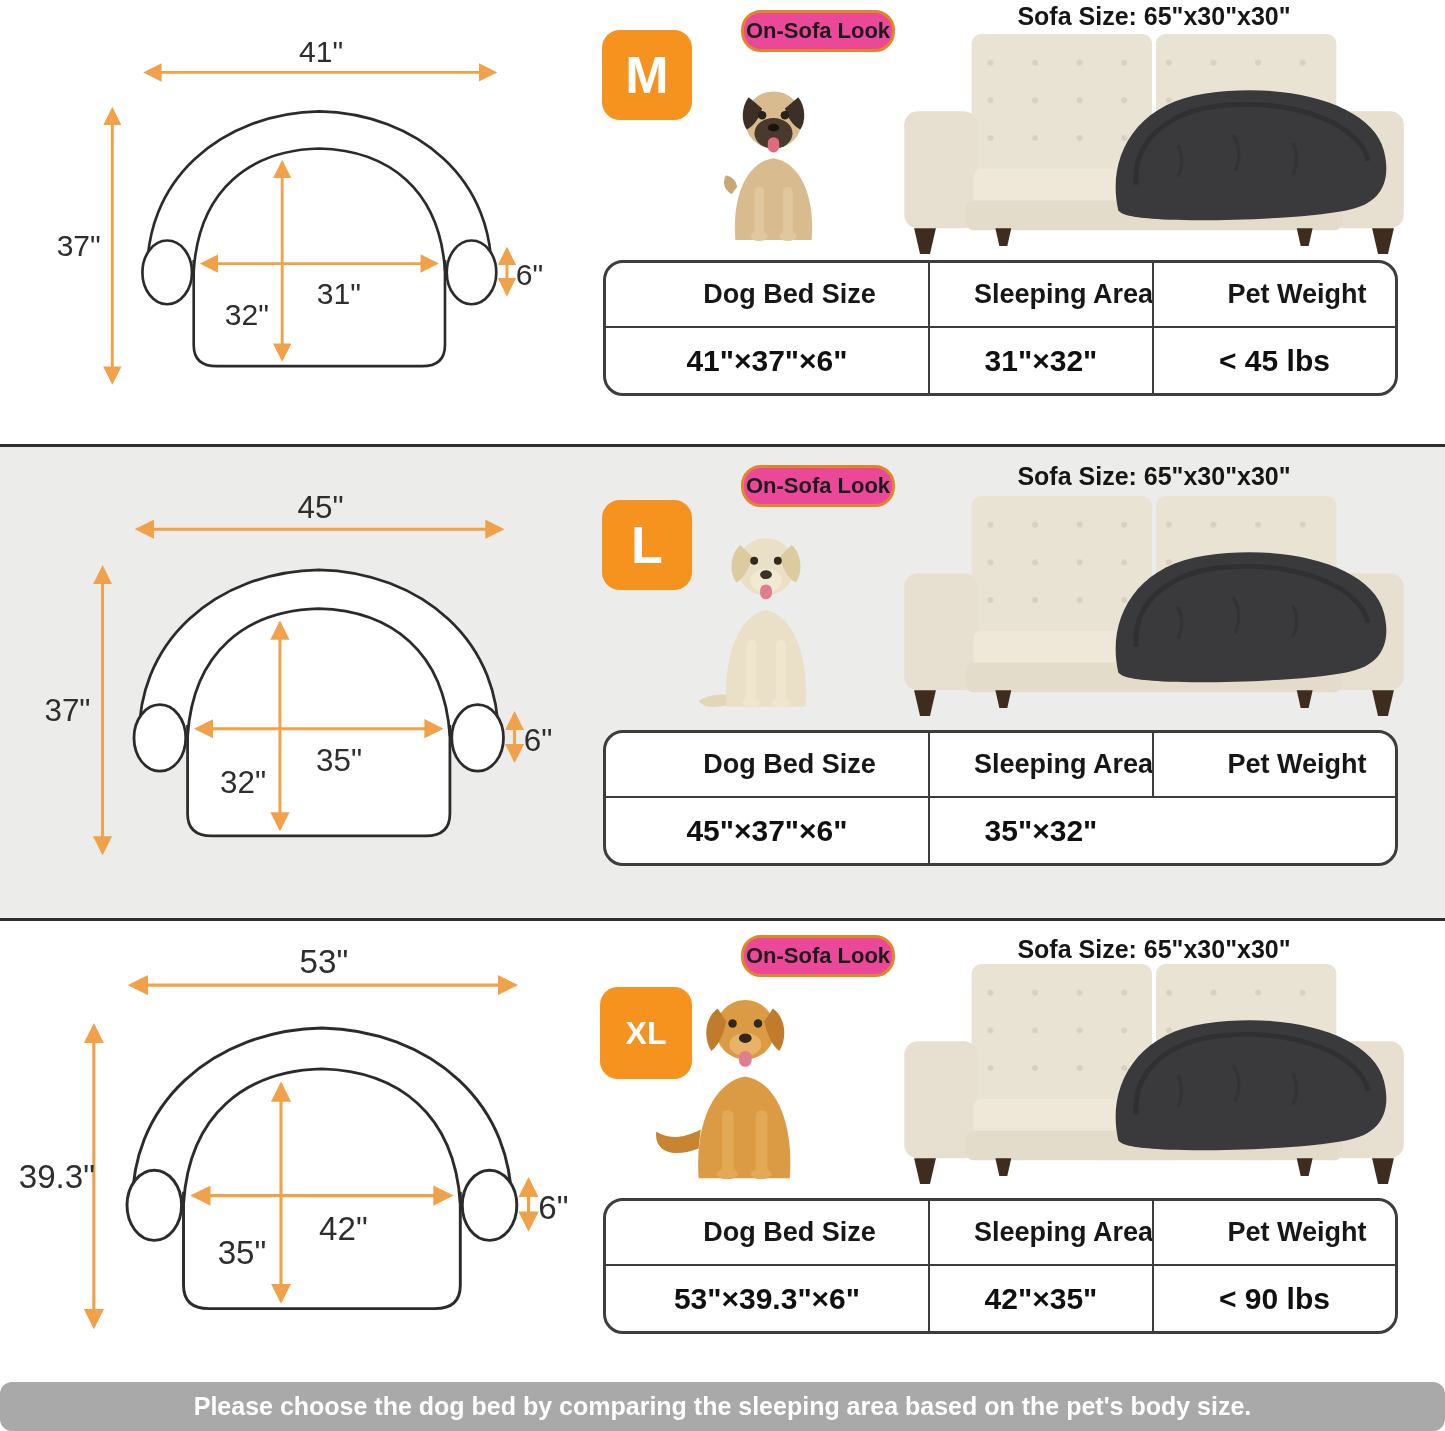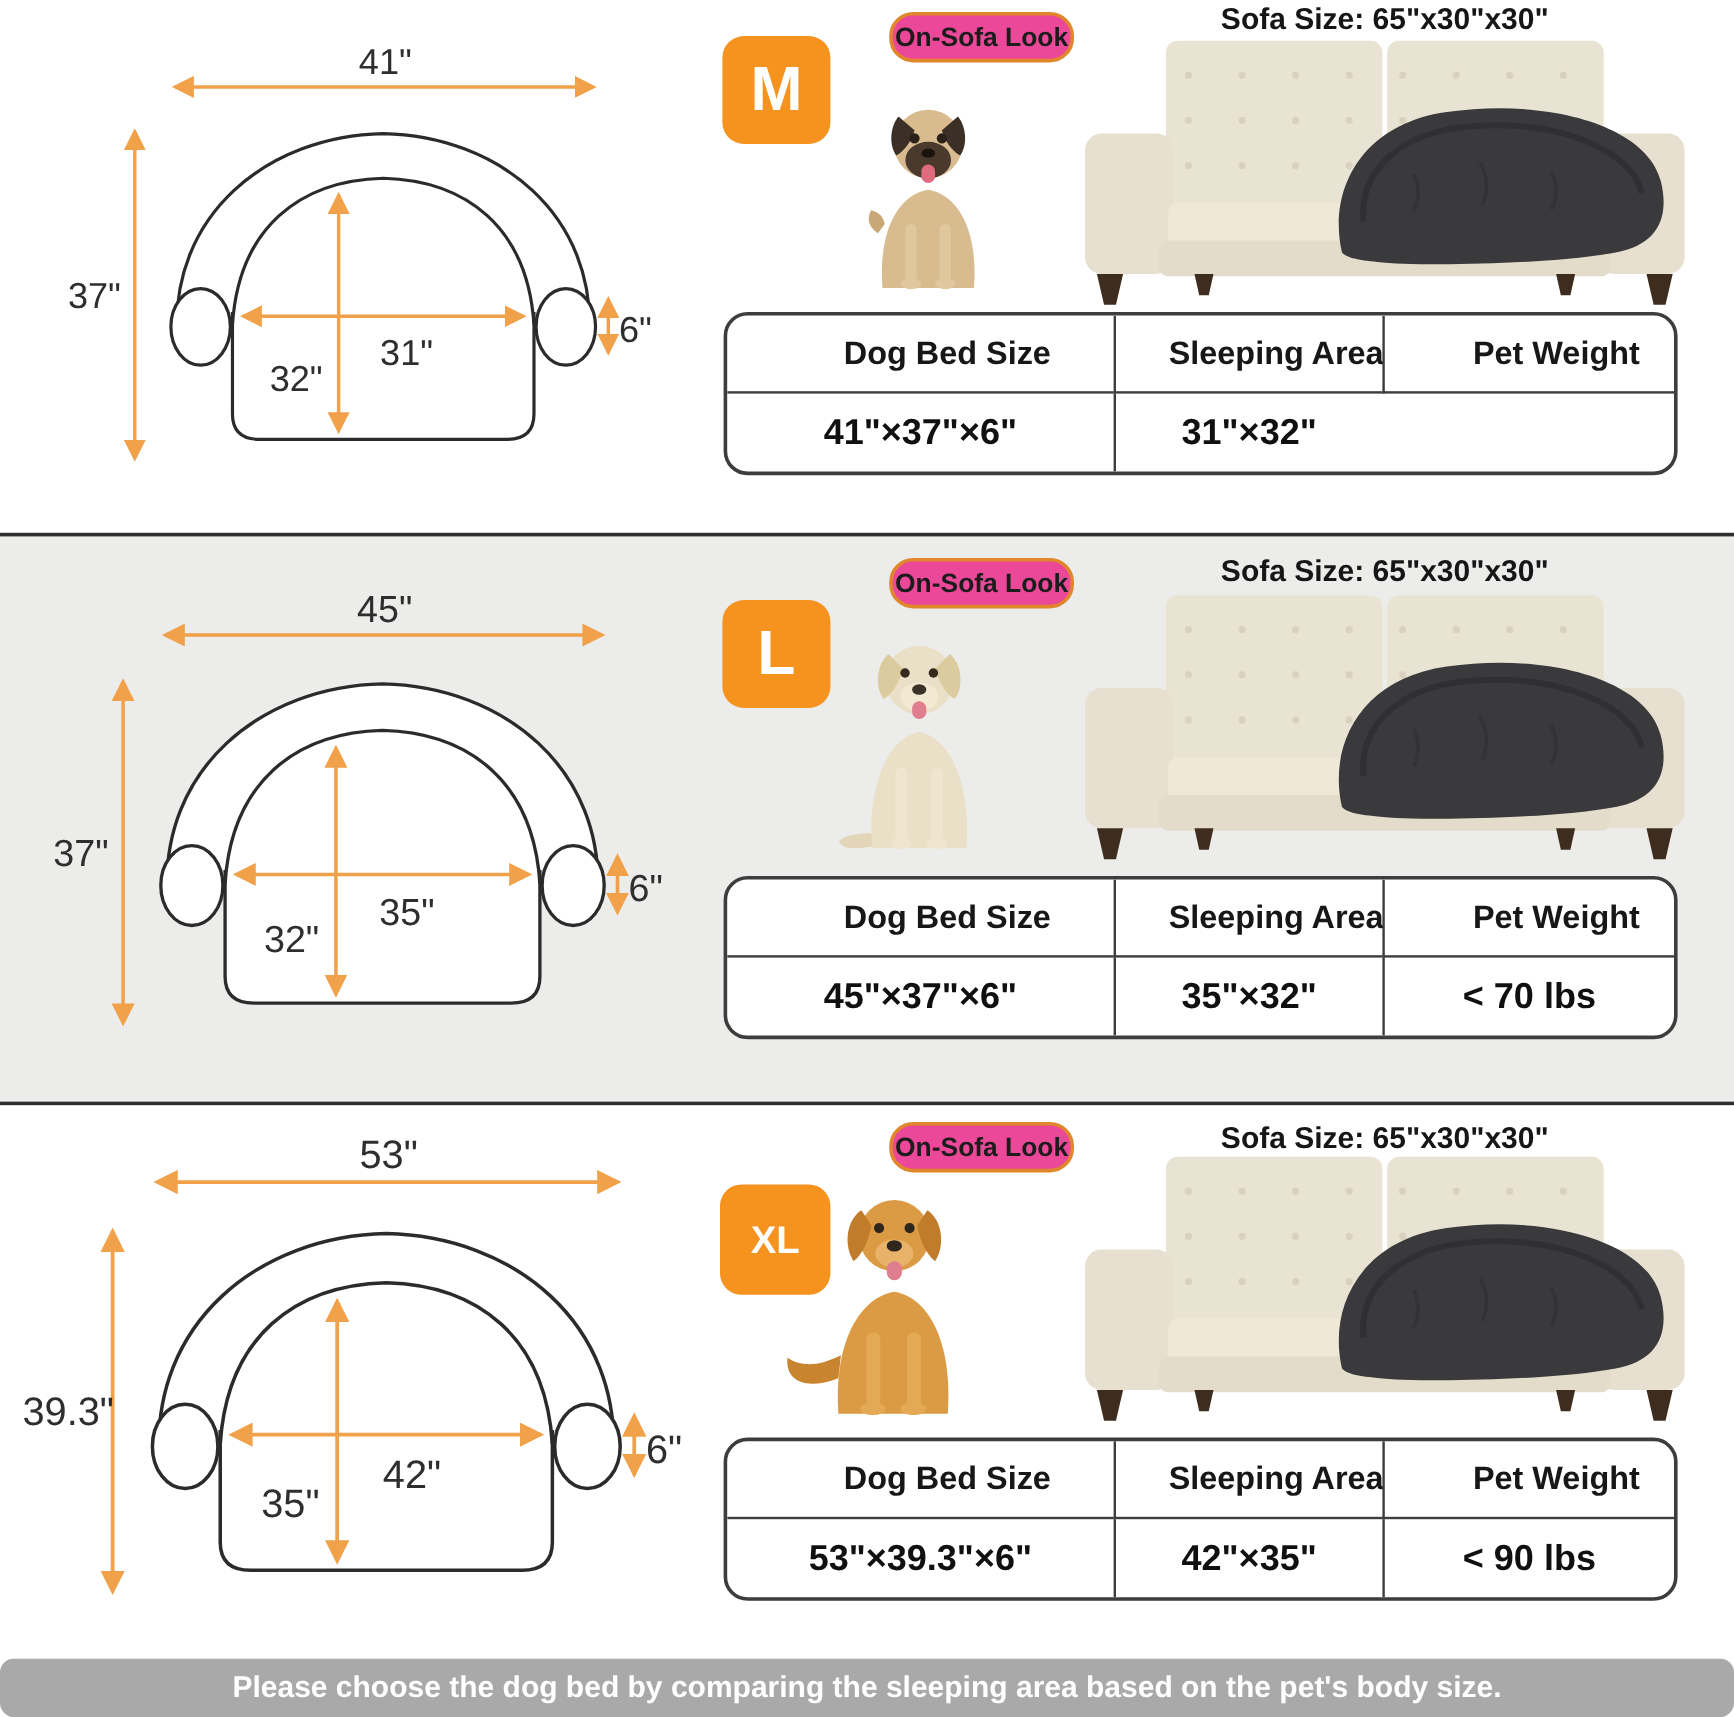--- a/index.html
+++ b/index.html
@@ -167,20 +167,21 @@
         <path class="fur" d="M416,116 q8,16 0,32"></path>
       </g>
     </svg>
 
     <div class="size-table tbl-m">
       <div class="th tc1">Dog Bed Size</div>
       <div class="th tc2">Sleeping Area</div>
       <div class="th tc3">Pet Weight</div>
       <div class="td tc1">41"×37"×6"</div>
       <div class="td tc2">31"×32"</div>
+      <div class="td tc3">&lt; 45 lbs</div>
     </div>
   </section>
 
   <section class="row row-l">
     <svg class="dia-l" viewBox="0 0 590 400">
       <defs>
         <marker id="ah-l" viewBox="0 0 10 10" refX="8.5" refY="5" markerWidth="6.5" markerHeight="6.5" orient="auto-start-reverse">
           <path class="arrowhead" d="M0,0 L10,5 L0,10 Z"></path>
         </marker>
       </defs>
@@ -255,21 +256,20 @@
         <path class="fur" d="M416,116 q8,16 0,32"></path>
       </g>
     </svg>
 
     <div class="size-table tbl-l">
       <div class="th tc1">Dog Bed Size</div>
       <div class="th tc2">Sleeping Area</div>
       <div class="th tc3">Pet Weight</div>
       <div class="td tc1">45"×37"×6"</div>
       <div class="td tc2">35"×32"</div>
-      <div class="td tc3">&lt; 70 lbs</div>
     </div>
   </section>
 
   <section class="row row-xl">
     <svg class="dia-xl" viewBox="0 0 590 400">
       <defs>
         <marker id="ah-xl" viewBox="0 0 10 10" refX="8.5" refY="5" markerWidth="6.5" markerHeight="6.5" orient="auto-start-reverse">
           <path class="arrowhead" d="M0,0 L10,5 L0,10 Z"></path>
         </marker>
       </defs>

